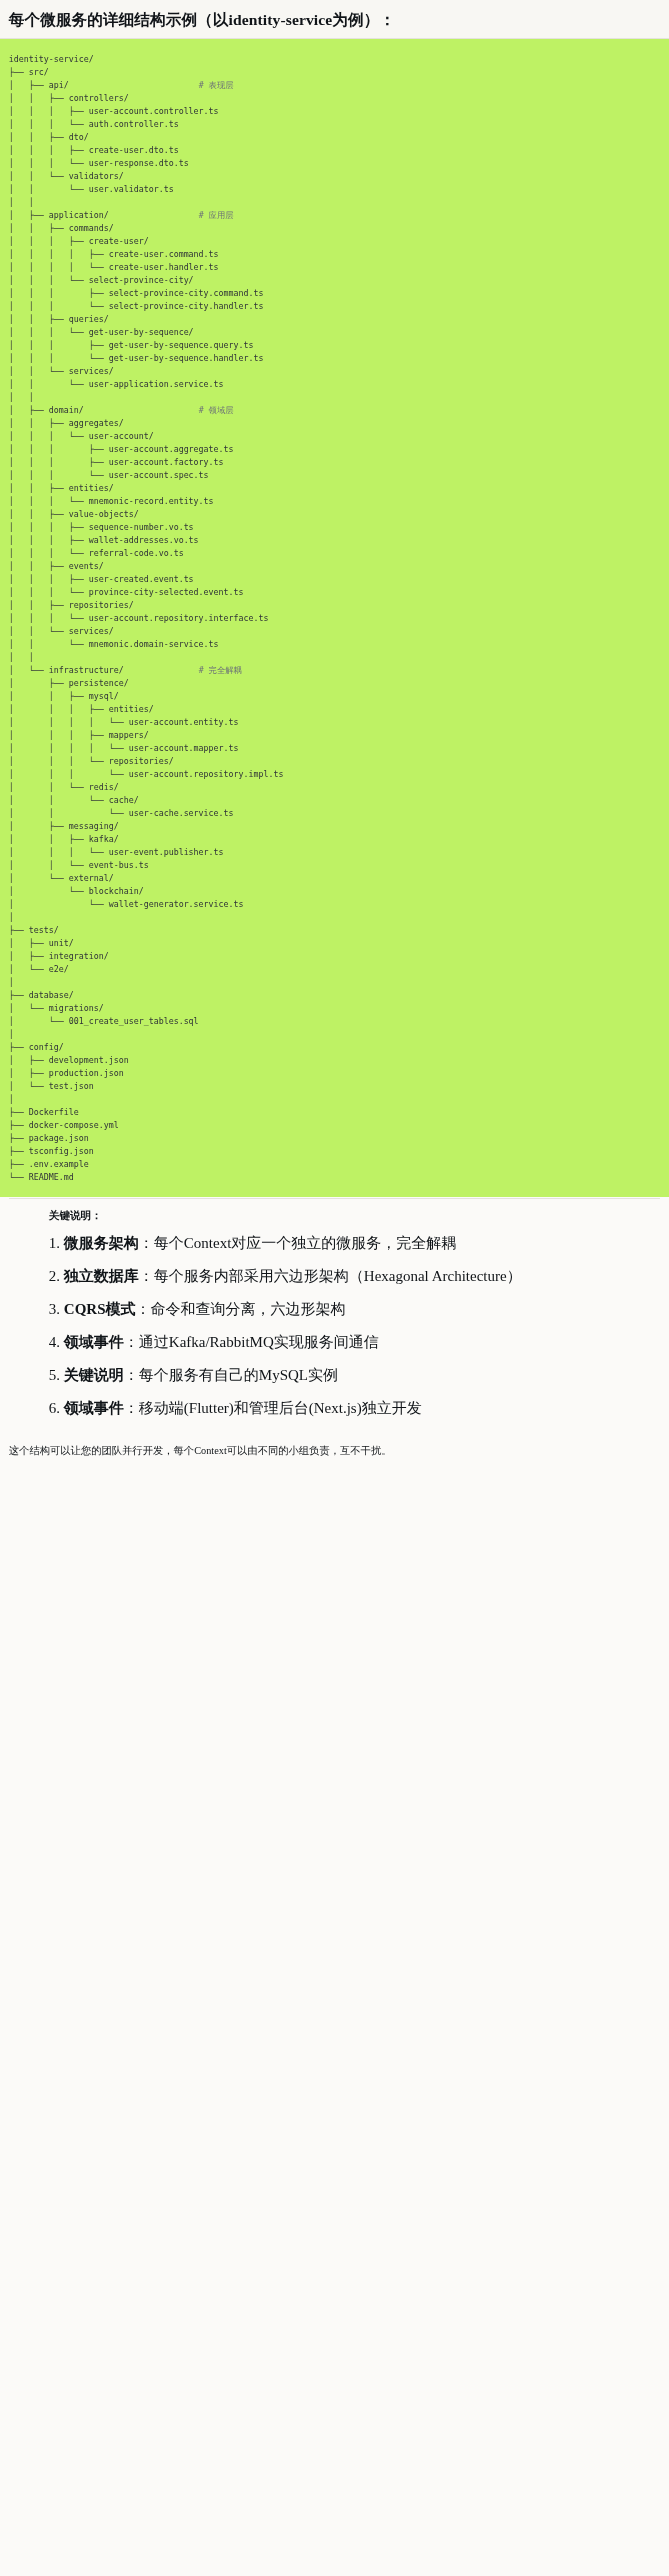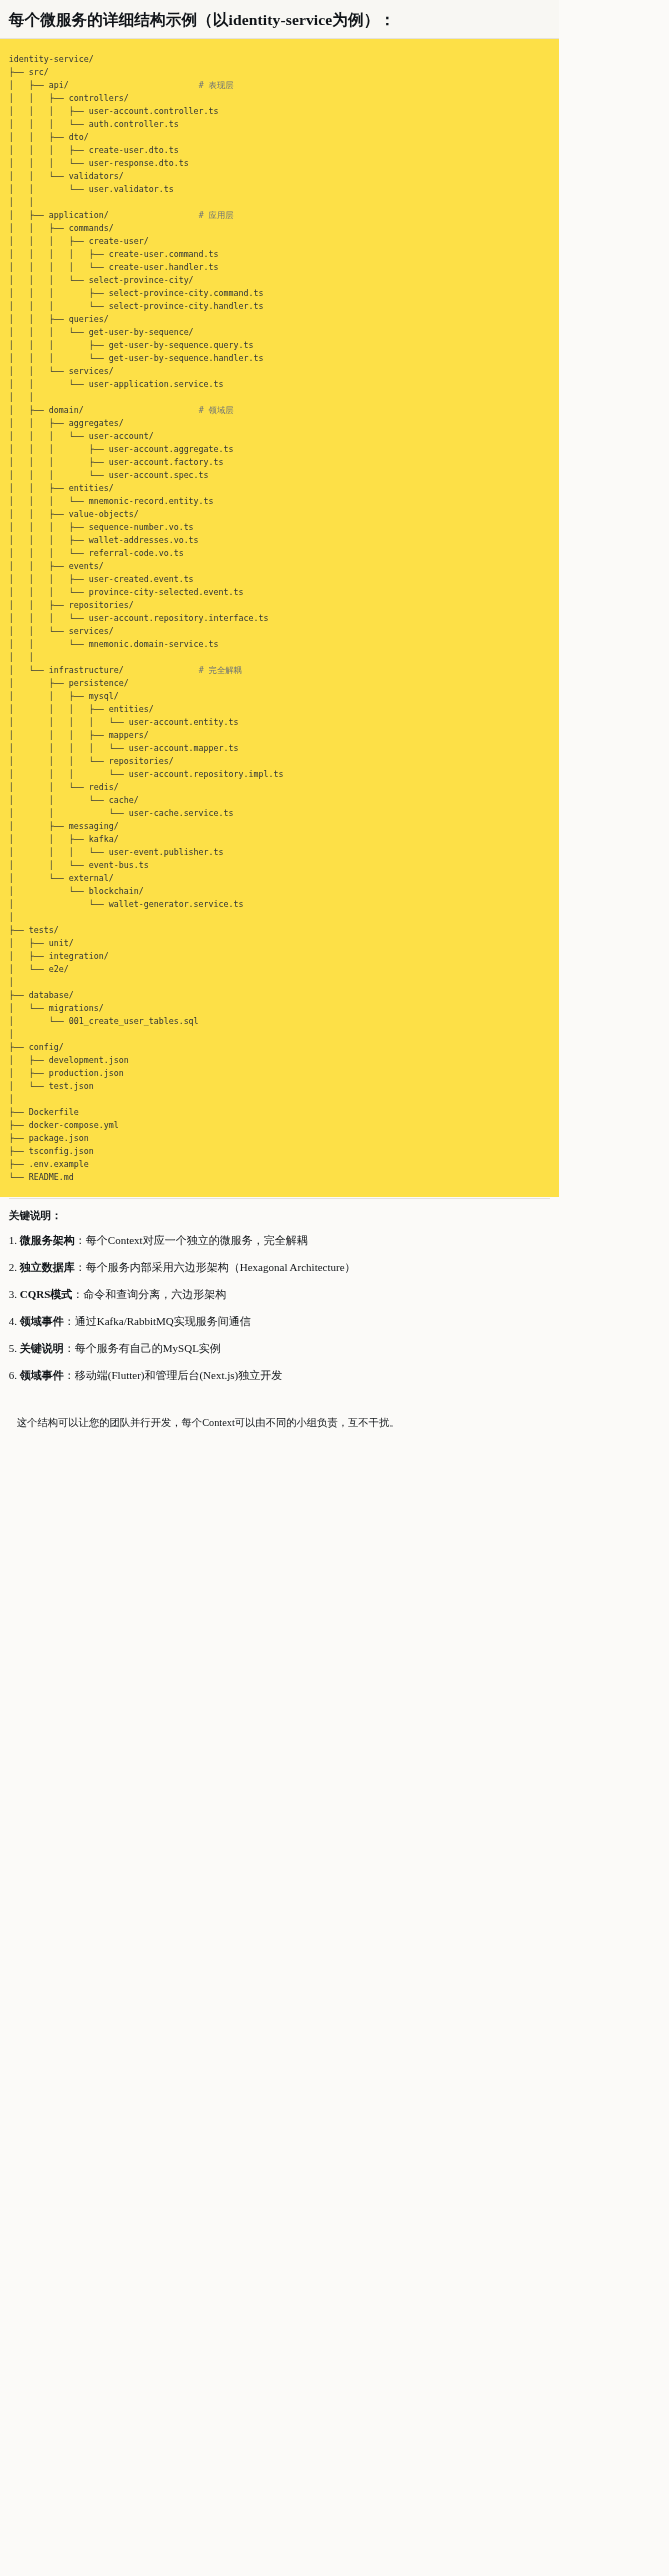--- a/index.html
+++ b/index.html
@@ -8,21 +8,21 @@
     background: #fbfaf8;
   }
   body {
     width: 669px;
     font-family: "Liberation Sans", sans-serif;
     color: #1f2328;
     -webkit-font-smoothing: antialiased;
   }
 
   .page {
-    width: 559px;
+    width: 669px;
     box-sizing: border-box;
     background: #fbfaf8;
     position: relative;
   }
 
   
   .doc-header {
     background: #f8f7f3;
     padding: 10px 8.8px 8.8px 8.8px;
     border-bottom: 0.6px solid #e4e2dc;
@@ -32,21 +32,21 @@
     font-weight: bold;
     font-size: 15.6px;
     line-height: 1.25;
     color: #101418;
     letter-spacing: 0.1px;
     margin: 0;
   }
 
   
   .tree-block {
-    background: #fde047;
+    background: #bef264;
     padding: 13.8px 8.8px 12.5px 8.8px;
   }
   pre.tree {
     margin: 0;
     font-family: "DejaVu Sans Mono", "Liberation Mono", monospace;
     font-size: 8.3px;
     line-height: 13px;
     color: #2f3337;
     white-space: pre;
     tab-size: 4;
@@ -58,37 +58,38 @@
   
   .rule {
     border: 0;
     border-top: 0.6px solid #e4e2dc;
     margin: 1.3px 8.8px 0 8.8px;
   }
 
   
   .keypoints {
     padding: 10px 8.8px 6.3px 8.8px;
+    margin-left: 40px;
   }
   .keypoints-title {
     font-family: "Liberation Serif", serif;
     font-weight: bold;
     font-size: 10.6px;
     color: #101418;
     margin: 0 0 8.8px 0;
   }
   ol.kp-list {
     margin: 0;
     padding: 0;
     list-style: none;
     counter-reset: kp;
   }
   ol.kp-list li {
     font-family: "Liberation Serif", serif;
-    font-size: 11px;
+    font-size: 15px;
     line-height: 1.5;
     color: #101418;
     margin: 0 0 10.6px 0;
     counter-increment: kp;
   }
   ol.kp-list li::before {
     content: counter(kp) ". ";
     font-family: "Liberation Serif", serif;
     font-weight: normal;
   }
@@ -98,21 +99,21 @@
   ol.kp-list li .kp-desc {
     font-weight: normal;
   }
 
   .closing {
     font-family: "Liberation Serif", serif;
     font-size: 10.3px;
     line-height: 1.5;
     color: #101418;
     padding: 6.3px 8.8px 12.5px 8.8px;
-    margin: 8px;
+    margin: 0;
   }
 </style>
 </head>
 <body>
 
 <div class="page">
 
   <div class="doc-header">
     <h1 class="doc-title">每个微服务的详细结构示例（以identity-service为例）：</h1>
   </div>

